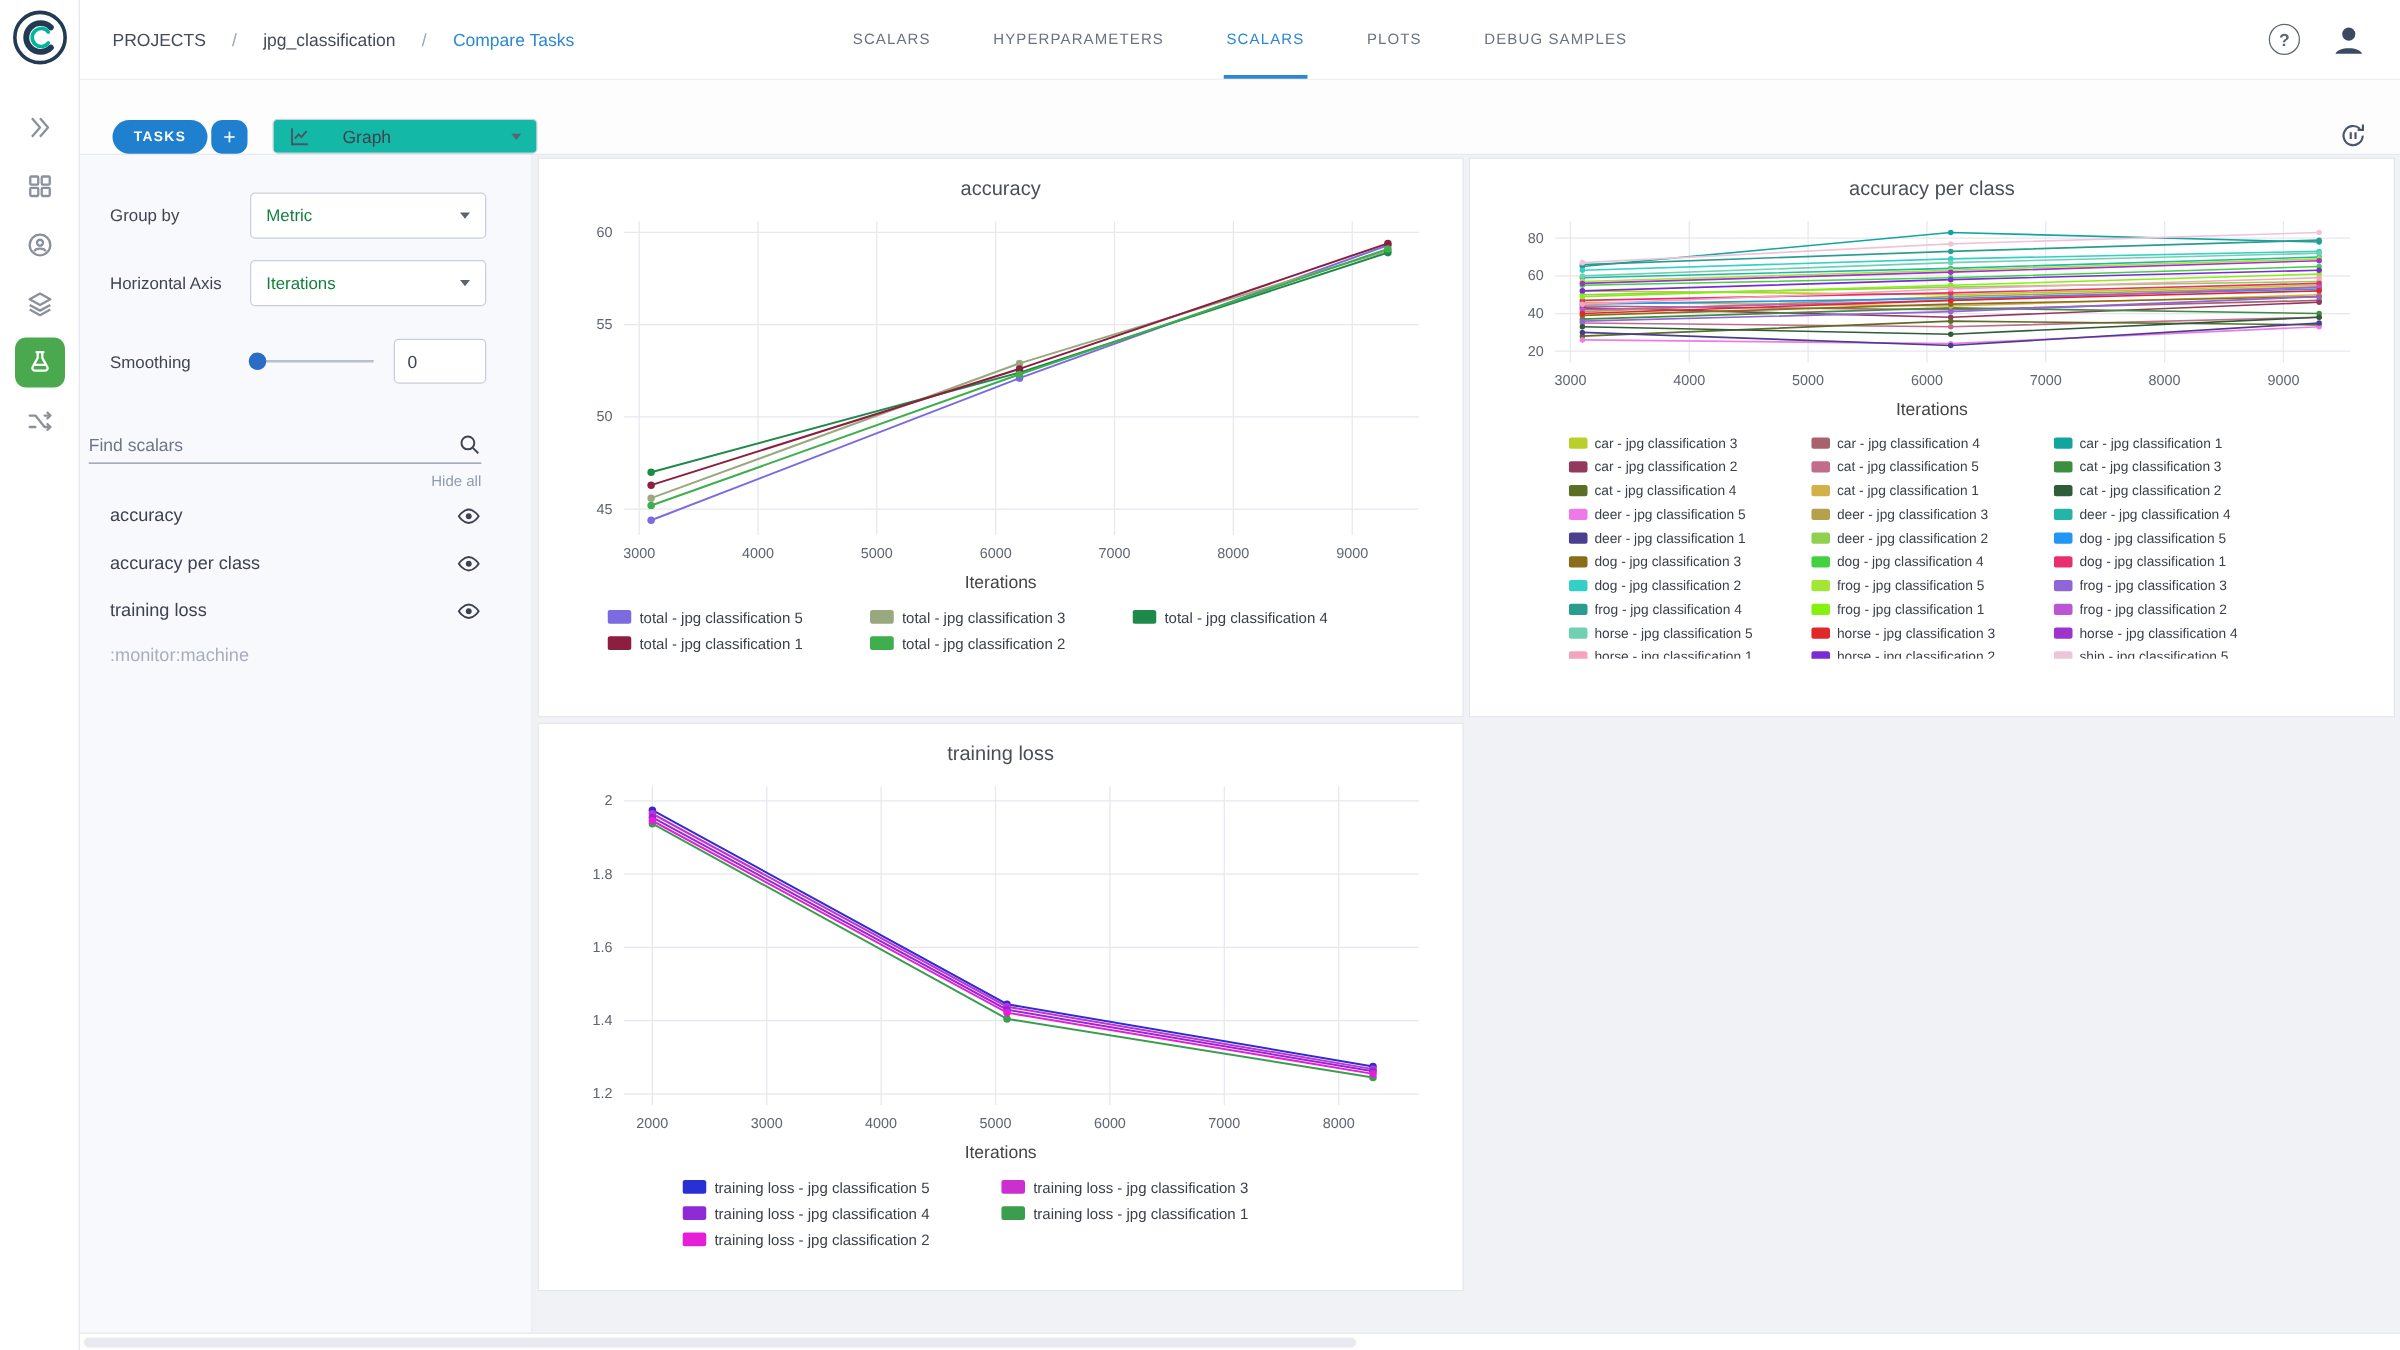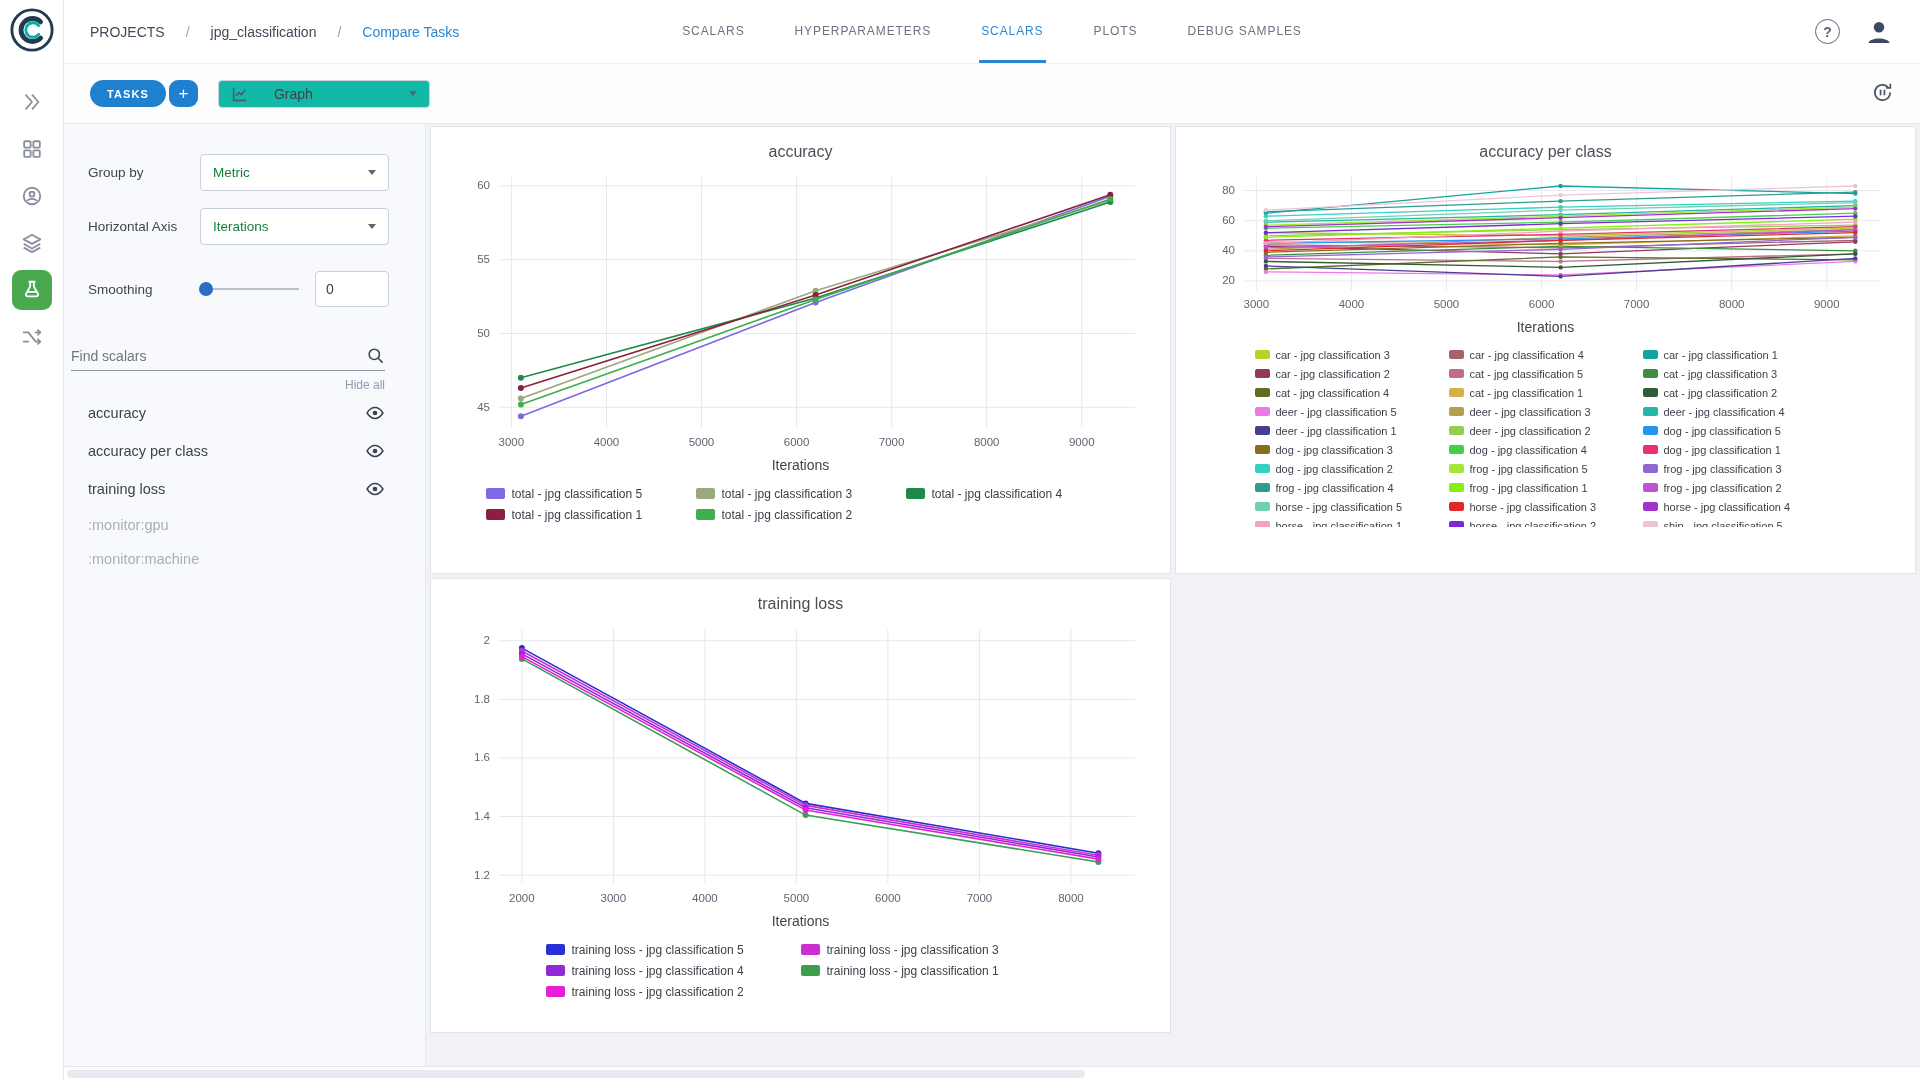--- a/index.html
+++ b/index.html
@@ -18,21 +18,21 @@
 .bc{cursor:pointer}
 .bc-current{color:#2b87d4;cursor:pointer}
 .bc-sep{color:#9aa3b2}
 .tabs{flex:1;display:flex;justify-content:center;gap:46px;height:100%}
 .tab{display:flex;align-items:center;font-size:12px;letter-spacing:.9px;color:#6b7280;border-bottom:3px solid transparent;padding:2px 2px 0 2px;cursor:pointer}
 .tab.active{color:#2b87d4;border-bottom-color:#2b87d4}
 .header-actions{display:flex;align-items:center;gap:24px;width:430px;justify-content:flex-end;flex-shrink:0}
 .help-btn{width:25px;height:25px;border:1.6px solid #5d6673;border-radius:50%;display:flex;align-items:center;justify-content:center;font-size:14px;font-weight:bold;color:#5d6673;cursor:pointer}
 .avatar{width:30px;height:30px;cursor:pointer}
 
-.toolbar{height:60px;background:#fdfdfe;border-bottom:1px solid #e7e9f0;display:flex;align-items:center;padding:0 26px;gap:20px;flex-shrink:0}
+.toolbar{height:60px;background:#fdfdfe;border-bottom:1px solid #e7e9f0;display:flex;align-items:flex-end;padding:0 26px;gap:20px;flex-shrink:0}
 .tasks-group{display:flex;gap:3px;align-items:center}
 .tasks-btn{background:#1f80d0;color:#fff;font-size:11px;letter-spacing:1.1px;font-weight:bold;height:27px;padding:0 17px;border:none;border-radius:14px;cursor:pointer;font-family:inherit}
 .add-btn{background:#1f80d0;color:#fff;width:29px;height:27px;border:none;border-radius:9px;font-size:17px;line-height:1;cursor:pointer;font-family:inherit}
 .view-select{width:212px;height:28px;border:1px solid #ccd2de;border-radius:4px;background:#14b8a6;display:flex;align-items:center;padding:0 12px;gap:25px;font-size:14px;color:#3c4250;cursor:pointer}
 .view-select svg{width:18px;height:18px;color:#4a5568;flex-shrink:0}
 .caret{width:0;height:0;border-left:4.5px solid transparent;border-right:4.5px solid transparent;border-top:5px solid #5b6470;margin-left:auto}
 .refresh-btn{margin-left:auto;background:none;border:none;color:#4a5568;cursor:pointer}
 .refresh-btn svg{width:23px;height:23px}
 
 .content{flex:1;display:flex;min-height:0}
@@ -239,23 +239,20 @@
                 <path d="M12 5.5C6.5 5.5 2.5 12 2.5 12s4 6.5 9.5 6.5 9.5-6.5 9.5-6.5-4-6.5-9.5-6.5z" fill="none" stroke="currentColor" stroke-width="1.8"></path>
                 <circle cx="12" cy="12" r="2.8" fill="currentColor"></circle>
               </svg>
             </div>
             <div class="metric-row">
               <span class="metric-label">training loss</span>
               <svg class="eye" viewBox="0 0 24 24">
                 <path d="M12 5.5C6.5 5.5 2.5 12 2.5 12s4 6.5 9.5 6.5 9.5-6.5 9.5-6.5-4-6.5-9.5-6.5z" fill="none" stroke="currentColor" stroke-width="1.8"></path>
                 <circle cx="12" cy="12" r="2.8" fill="currentColor"></circle>
               </svg>
-            </div>
-            <div class="metric-row disabled">
-              <span class="metric-label">:monitor:gpu</span>
             </div>
             <div class="metric-row disabled">
               <span class="metric-label">:monitor:machine</span>
             </div>
           </div>
       </aside>
 
       <main class="charts">
 
         <section class="card" id="card-0">

